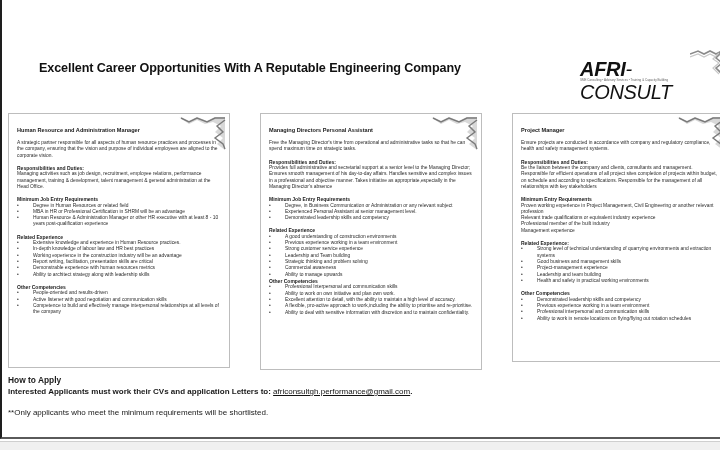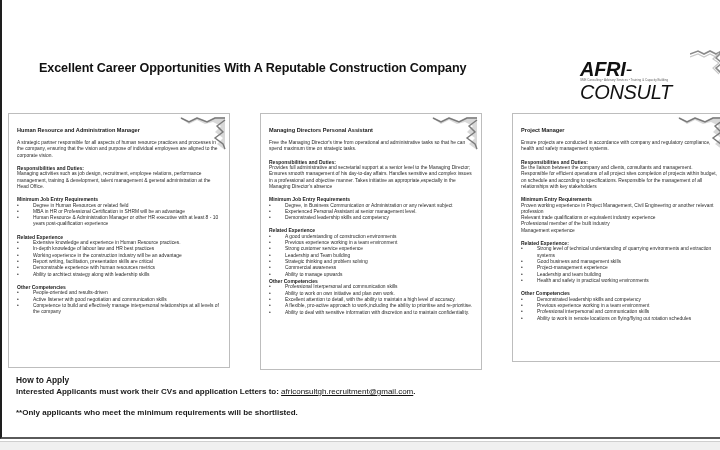--- a/index.html
+++ b/index.html
@@ -15,32 +15,32 @@
   .logo-zig { position: absolute; right: -2px; top: 0; width: 34px; height: 26px; }
   .job-box { position: absolute; top: 113px; border: 1px solid #bdbdbd; background: #fff; padding: 6px 8px; }
   .job-box .zig { position: absolute; right: 2px; top: 2px; width: 48px; height: 36px; }
   .job-title { font-size: 5.6px; font-weight: bold; margin-top: 7px; margin-bottom: 7px; }
   .para { font-size: 4.9px; line-height: 6.3px; color: #2a2a2a; }
   .sec-h { font-size: 5px; font-weight: bold; line-height: 6.4px; margin-top: 6px; color: #1a1a1a; }
   .sec-h.tight { margin-top: 0; }
   ul.b { list-style: none; font-size: 4.9px; line-height: 6.3px; color: #2a2a2a; }
   ul.b li { position: relative; padding-left: 16px; }
   ul.b li::before { content: "•"; position: absolute; left: 0; top: 0; }
-  .apply { position: absolute; left: 14px; top: 375px; width: 700px; }
+  .apply { position: absolute; left: 6px; top: 375px; width: 700px; }
   .apply-h { font-size: 8.4px; font-weight: bold; line-height: 11px; }
   .apply-line { font-size: 8px; font-weight: bold; line-height: 11px; }
   .apply-line a { color: #111; text-decoration: underline; font-weight: normal; }
-  .note { font-size: 8px; font-weight: bold; margin-top: 10px; line-height: 11px; }
+  .note { font-size: 8px; font-weight: normal; margin-top: 10px; line-height: 11px; }
 </style>
 </head>
 <body>
 
 <div class="page">
 
-  <div class="title">Excellent Career Opportunities With A Reputable Construction Company</div>
+  <div class="title">Excellent Career Opportunities With A Reputable Engineering Company</div>
 
   <div class="logo">
     <div class="logo-text"><b>AFRI</b><span>-CONSULT</span></div>
     <div class="logo-tag">SME Consulting • Advisory Services • Training &amp; Capacity Building</div>
     <svg class="logo-zig" viewBox="0 0 34 26">
       <polyline points="0,4 8,1 14,4 20,1 26,4 32,1" fill="none" stroke="#8a8a8a" stroke-width="1.6"></polyline>
       <polyline points="0,7 8,4 14,7 20,4 26,7 32,4" fill="none" stroke="#c8c8c8" stroke-width="1.2"></polyline>
       <polyline points="32,1 26,8 32,13 26,18 32,24" fill="none" stroke="#8a8a8a" stroke-width="1.6"></polyline>
       <polyline points="29,3 23,9 29,13 23,18 29,24" fill="none" stroke="#c8c8c8" stroke-width="1.2"></polyline>
     </svg>
@@ -142,18 +142,18 @@
     <ul class="b">
       <li>Demonstrated leadership skills and competency</li>
       <li>Previous experience working in a team environment</li>
       <li>Professional interpersonal and communication skills</li>
       <li>Ability to work in remote locations on flying/flying out rotation schedules</li>
     </ul>
   </div>
 
   <div class="apply">
     <div class="apply-h">How to Apply</div>
-    <div class="apply-line"><span>Interested Applicants must work their CVs and application Letters to: </span><a>africonsultgh.recruitment@gmail.com</a><span>.</span></div>
+    <div class="apply-line"><span>Interested Applicants must work their CVs and application Letters to: </span><a>africonsultgh.performance@gmail.com</a><span>.</span></div>
     <div class="note">**Only applicants who meet the minimum requirements will be shortlisted.</div>
   </div>
 </div>
 
 <div class="bottom-strip"></div>
 
 </body></html>

